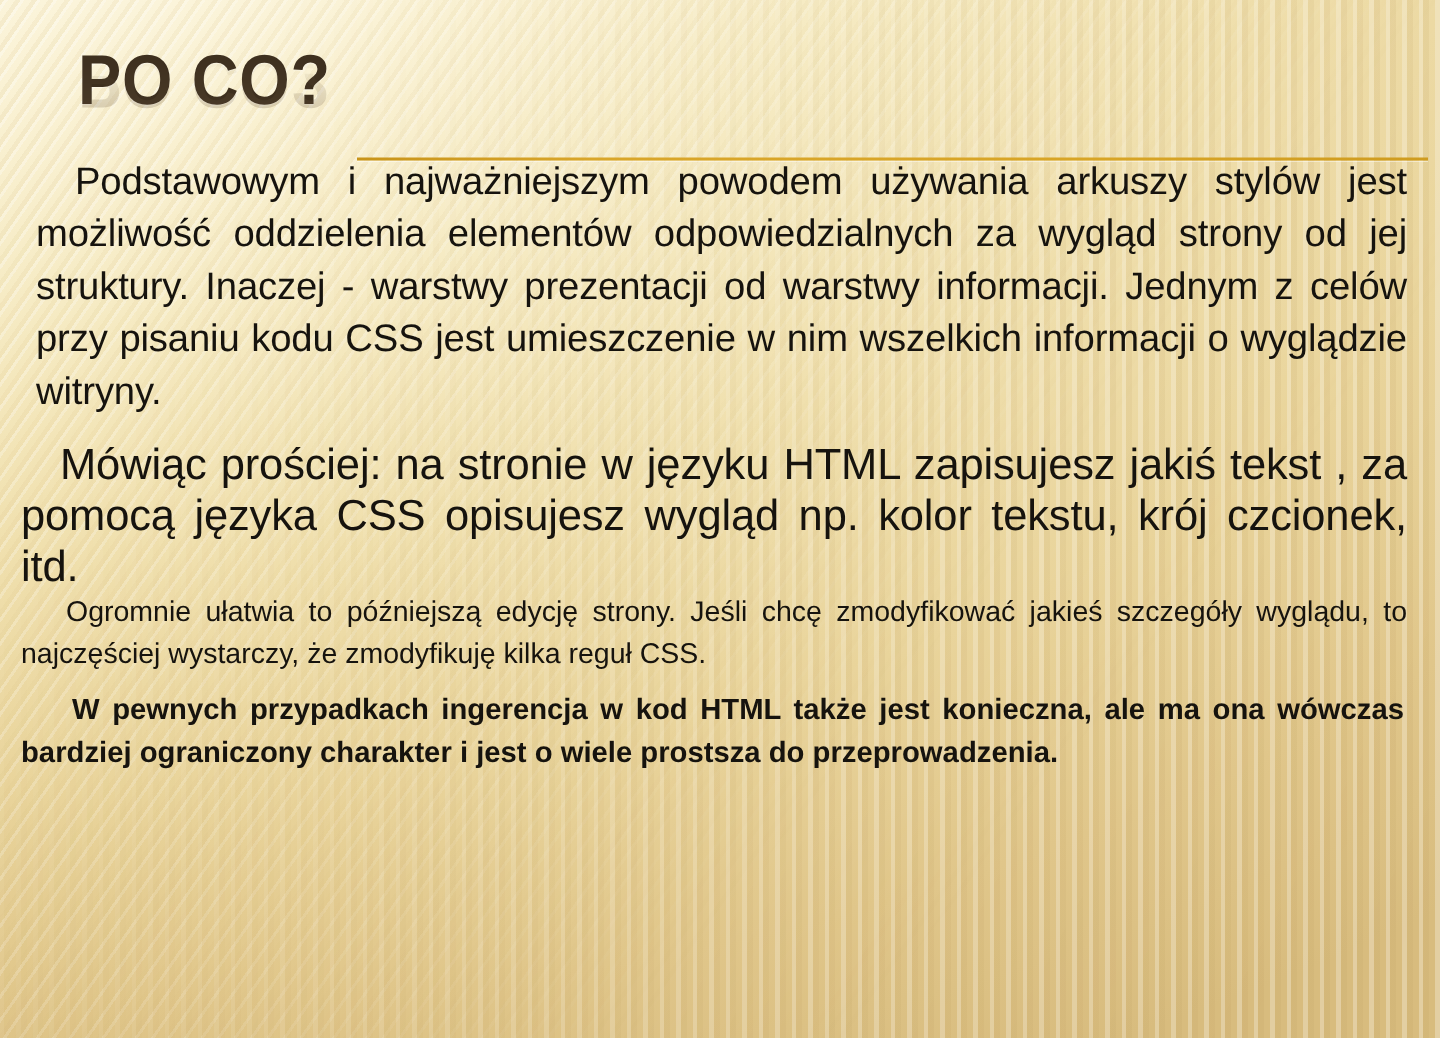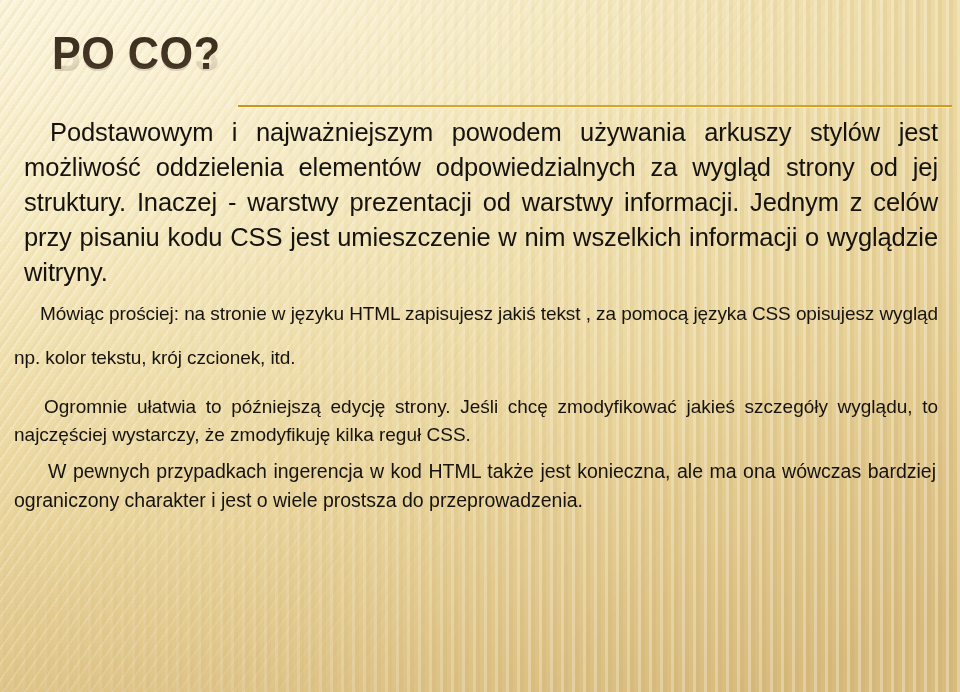--- a/index.html
+++ b/index.html
@@ -134,45 +134,45 @@
   .para .indent {
     display: inline-block;
     width: 26px;
   }
 
   #para-1 {
     font-size: 25.5px;
     line-height: 35px;
     padding: 0 22px 0 24px;
     letter-spacing: -0.1px;
-    margin-top: 11px;
   }
 
   #para-2 {
-    font-size: 19px;
-    line-height: 44px;
+    font-size: 29px;
+    line-height: 34px;
     padding: 0 22px 0 14px;
-    margin-top: 2px;
+    margin-top: 14px;
     letter-spacing: -0.1px;
   }
 
   #para-3 {
     font-size: 19px;
     line-height: 28px;
     padding: 0 22px 0 14px;
-    margin-top: 13px;
+    margin-top: 0;
     letter-spacing: 0px;
   }
 
   #para-4 {
     font-size: 19.5px;
     line-height: 29px;
     padding: 0 24px 0 14px;
     margin-top: 8px;
     letter-spacing: 0px;
+    font-weight: bold;
   }
 
   #para-3 .indent { width: 30px; }
   #para-4 .indent { width: 34px; }
 </style>
 </head>
 <body>
 
 <div id="slide">
 

